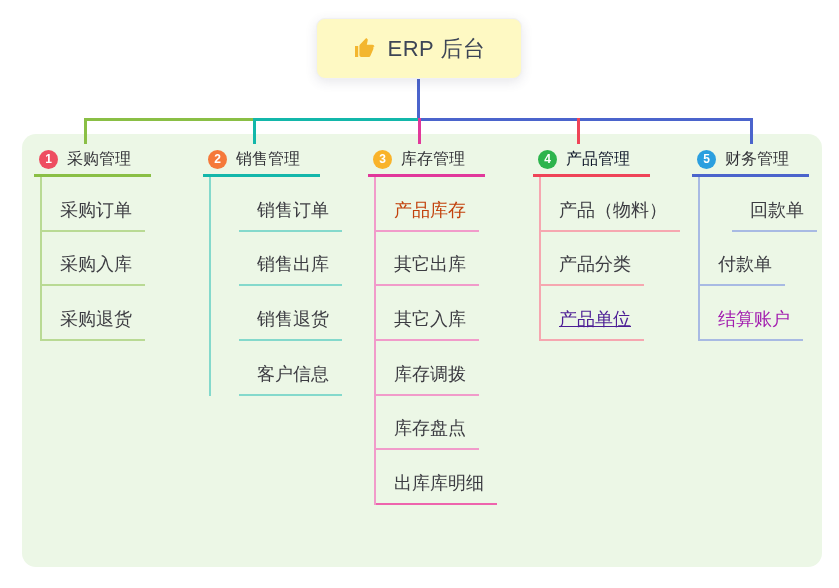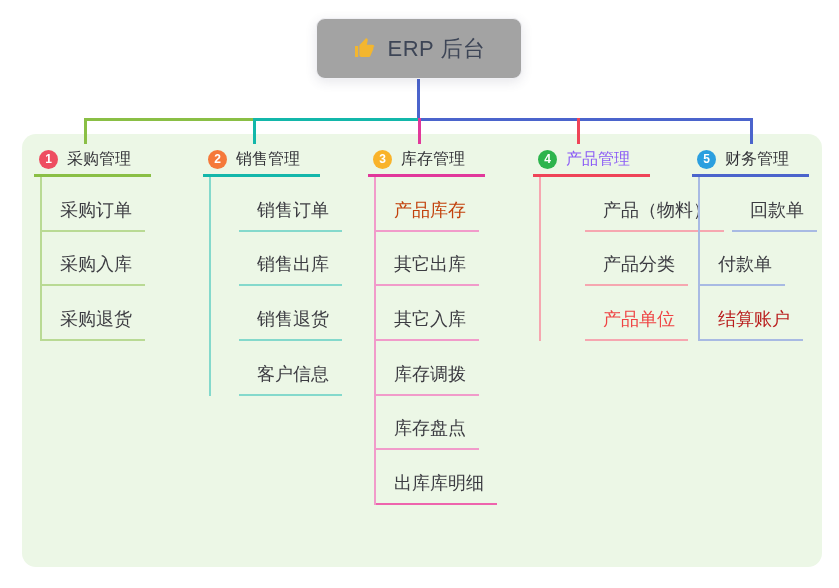--- a/index.html
+++ b/index.html
@@ -8,21 +8,21 @@
     font-family:"Liberation Sans","DejaVu Sans",sans-serif;
     background:#ffffff;
   }
   .panel{
     position:absolute;left:22px;top:134px;width:800px;height:433px;
     border-radius:14px;
   }
   svg.connectors{position:absolute;left:0;top:0;pointer-events:none;}
   .root-card{
     position:absolute;left:316px;top:18px;width:206px;height:61px;
-    background:#a3a3a3;border:1px solid #f0f0f4;border-radius:9px;
+    background:#fef9c3;border:1px solid #f0f0f4;border-radius:9px;
     box-shadow:0 3px 12px rgba(60,60,90,.12);
     display:flex;align-items:center;justify-content:center;gap:11px;
     box-sizing:border-box;cursor:pointer;
   }
   .root-title{font-size:22px;font-weight:500;letter-spacing:.5px;}
   .branches{position:absolute;left:0;top:0;}
   .branch{position:absolute;top:144px;}
   .branch-header{
     display:flex;align-items:center;gap:9px;padding-left:5px;
     width:112px;height:30px;border-bottom:3px solid;box-sizing:content-box;
@@ -126,46 +126,46 @@
             <span class="child-label" style="border-bottom-color: rgb(241, 155, 202); color: rgb(60, 60, 66);">库存盘点</span>
           </div>
           <div class="child">
             <span class="child-label" style="border-bottom-color: rgb(238, 100, 173); color: rgb(60, 60, 66);">出库库明细</span>
           </div>
         </div>
       </div>
       <div class="branch" style="left: 533px;">
         <div class="branch-header" style="border-bottom-color: rgb(239, 68, 88);">
           <span class="badge" style="background: rgb(45, 180, 77);">4</span>
-          <span class="branch-title" style="color: #8b5cf6;">产品管理</span>
+          <span class="branch-title" style="color: #0f172a;">产品管理</span>
         </div>
-        <div class="children" style="border-left-color: rgb(246, 167, 176); padding-left: 44px;">
+        <div class="children" style="border-left-color: rgb(246, 167, 176);">
           <div class="child">
             <span class="child-label" style="border-bottom-color: rgb(246, 167, 176); color: rgb(60, 60, 66);">产品（物料）</span>
           </div>
           <div class="child">
             <span class="child-label" style="border-bottom-color: rgb(246, 167, 176); color: rgb(60, 60, 66);">产品分类</span>
           </div>
           <div class="child">
-            <span class="child-label" style="border-bottom-color: rgb(246, 167, 176); color: #ef4444;">产品单位</span>
+            <span class="child-label" style="border-bottom-color: rgb(246, 167, 176); color: #4c1d95; text-decoration: underline;">产品单位</span>
           </div>
         </div>
       </div>
       <div class="branch" style="left: 692px;">
         <div class="branch-header" style="border-bottom-color: rgb(75, 100, 204);">
           <span class="badge" style="background: rgb(43, 159, 223);">5</span>
           <span class="branch-title" style="color: rgb(51, 51, 56);">财务管理</span>
         </div>
         <div class="children" style="border-left-color: rgb(168, 186, 227);">
           <div class="child">
             <span class="child-label" style="border-bottom-color: rgb(168, 186, 227); color: rgb(60, 60, 66); margin-left: 32px;">回款单</span>
           </div>
           <div class="child">
             <span class="child-label" style="border-bottom-color: rgb(168, 186, 227); color: rgb(60, 60, 66);">付款单</span>
           </div>
           <div class="child">
-            <span class="child-label" style="border-bottom-color: rgb(168, 186, 227); color: #b91c1c;">结算账户</span>
+            <span class="child-label" style="border-bottom-color: rgb(168, 186, 227); color: #a21caf;">结算账户</span>
           </div>
         </div>
       </div>
     </div>
 
 </div>
 
 </body></html>

